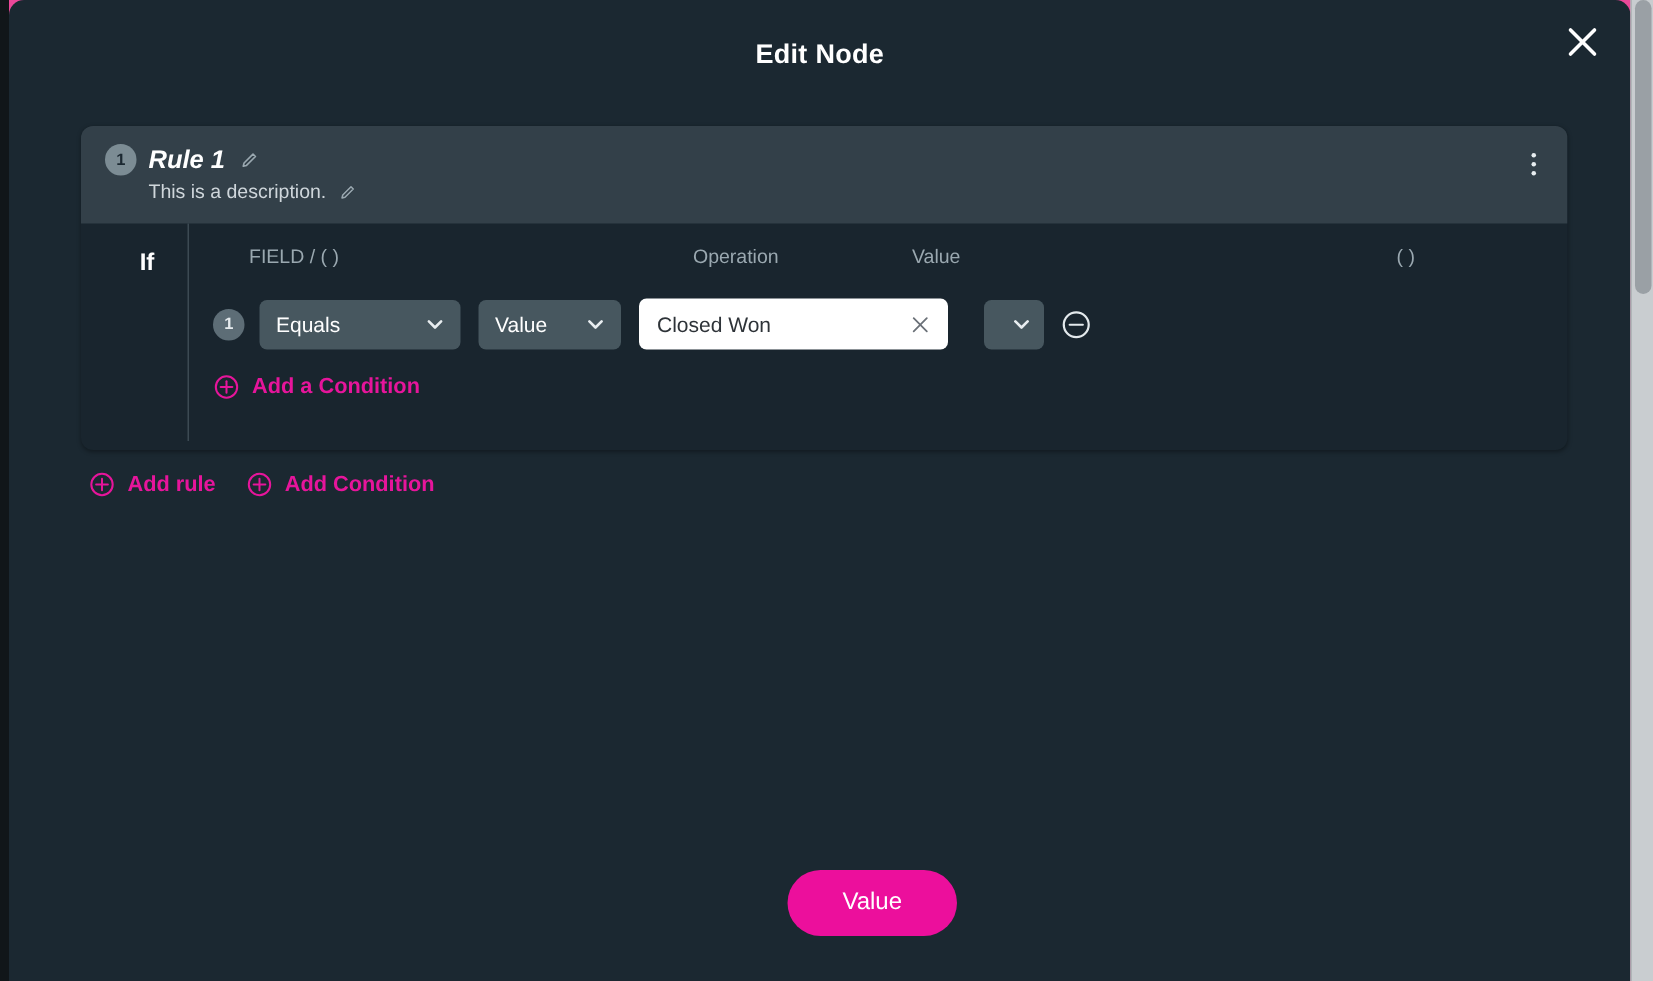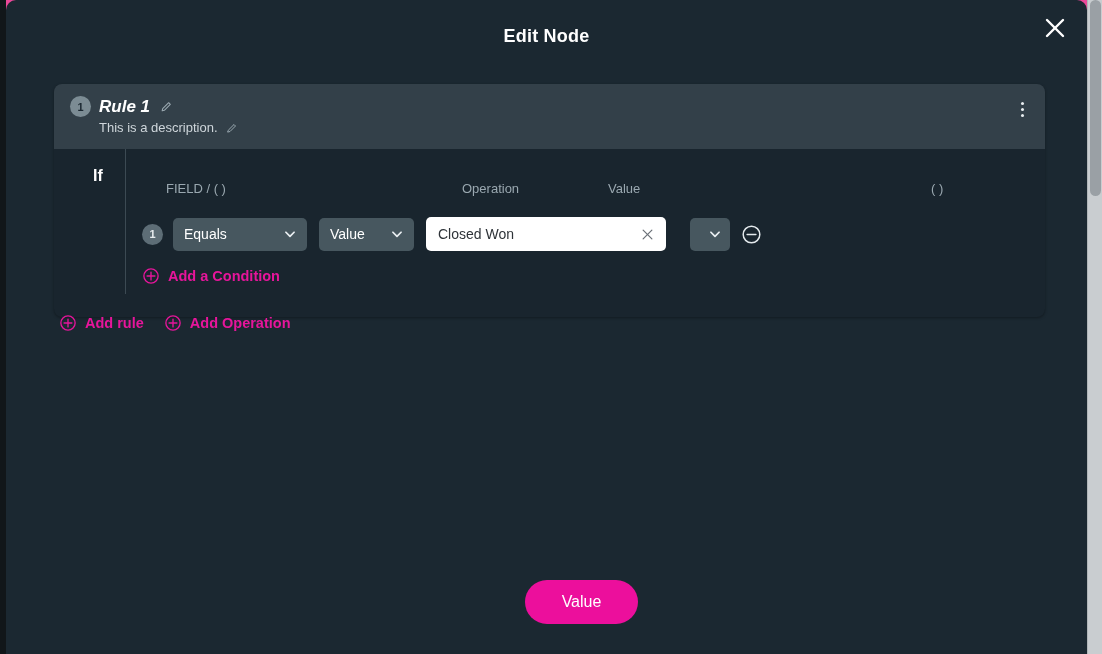--- a/index.html
+++ b/index.html
@@ -166,21 +166,21 @@
   }
   .vdivider {
     position: absolute;
     left: 71px; top: 0;
     width: 1px; height: 145px;
     background: #3c4a53;
   }
 
   .cond-area {
     margin-left: 88px;
-    padding-top: 32px;
+    padding-top: 14px;
   }
 
   .col-headers {
     position: relative;
     height: 22px;
     font-size: 13px;
     color: #9aa8b0;
   }
   .col-headers span { position: absolute; top: 0; }
   .h-field { left: 24px; }
@@ -226,21 +226,21 @@
     color: #e8edf0;
   }
   .select-field { width: 256px; margin-right: 12px; }
   .select-op { width: 134px; margin-right: 12px; }
   .select-valuetype { width: 95px; margin-right: 12px; }
   .select-paren { width: 40px; padding: 0 6px 0 6px; margin-right: 10px; }
   .select-paren .chev { margin-left: auto; }
 
   .text-input {
     position: relative;
-    width: 240px;
+    width: 206px;
     height: 34px;
     background: #ffffff;
     border-radius: 5px;
     display: flex;
     align-items: center;
     padding: 0 10px 0 12px;
     margin-right: 24px;
     flex: 0 0 auto;
   }
   .text-input .val {
@@ -446,21 +446,21 @@
       </span>
 
       <span class="accent-link">
         <span class="plus">
           <svg width="18" height="18" viewBox="0 0 24 24" fill="none" stroke="currentColor" stroke-width="1.8">
             <circle cx="12" cy="12" r="9.5"></circle>
             <line x1="12" y1="6.8" x2="12" y2="17.2" stroke-linecap="round"></line>
             <line x1="6.8" y1="12" x2="17.2" y2="12" stroke-linecap="round"></line>
           </svg>
         </span>
-        <span>Add Operation</span>
+        <span>Add Condition</span>
       </span>
     </div>
 
     <button class="next-btn">Value</button>
 
   </div>
 
   <div class="scrollbar">
     <div class="scrollbar-thumb"></div>
   </div>

